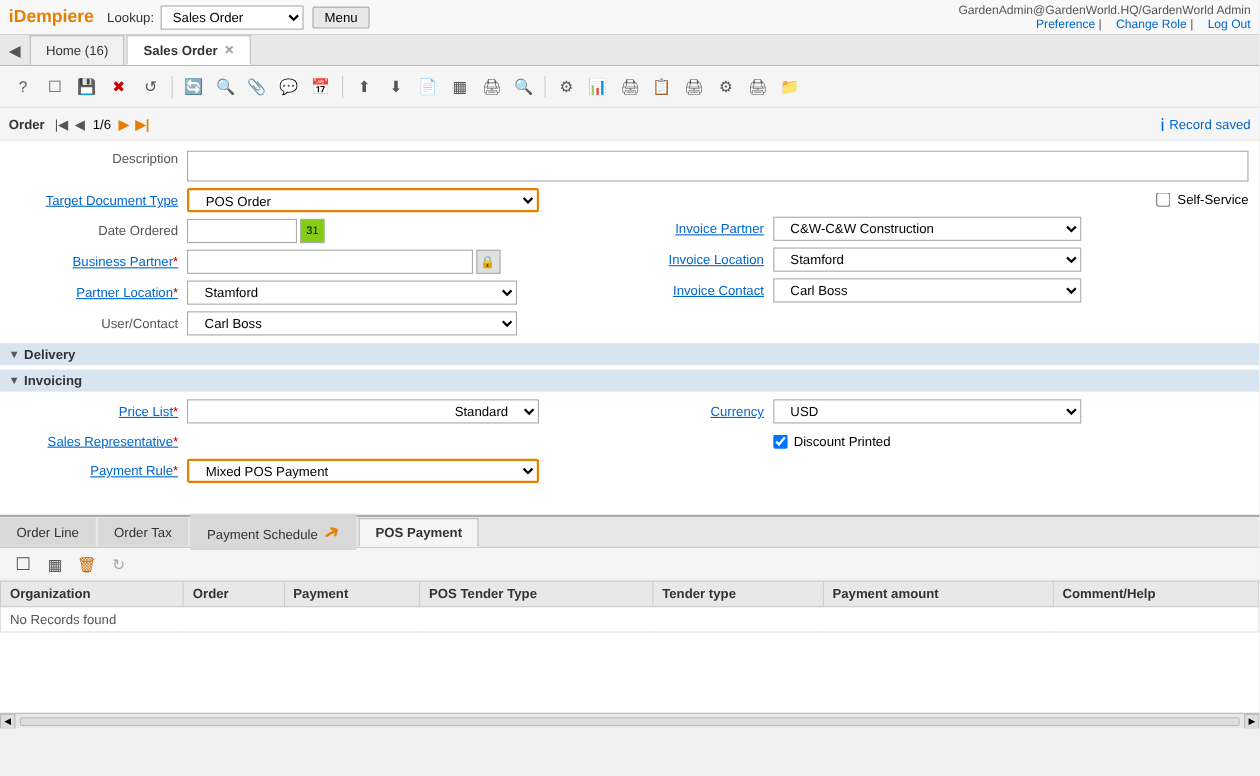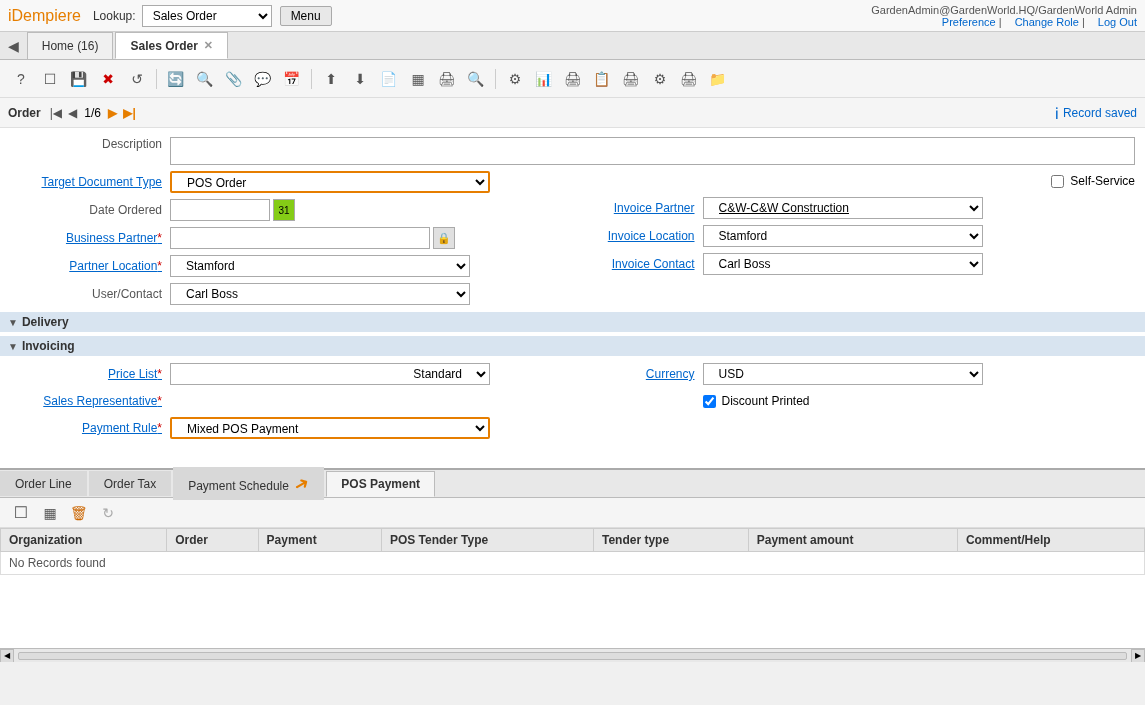--- a/index.html
+++ b/index.html
@@ -9,21 +9,21 @@
     .top-header {
       background: #f8f8f8;
       border-bottom: 1px solid #ccc;
       display: flex;
       align-items: center;
       padding: 4px 8px;
       height: 32px;
     }
     .app-logo {
       font-size: 16px;
-      font-weight: normal;
+      font-weight: bold;
       color: #e67e00;
       margin-right: 12px;
     }
     .lookup-label { font-size: 12px; color: #333; margin-right: 6px; }
     .lookup-select {
       border: 1px solid #aaa;
       background: white;
       padding: 2px 6px;
       font-size: 12px;
       width: 130px;
@@ -452,21 +452,21 @@
       <div class="form-row">
         <span style="flex:1;"></span>
         <div class="checkbox-row">
           <input type="checkbox" style="">
           <span>Self-Service</span>
         </div>
       </div>
 
       <div class="form-row">
         <span class="form-label" style="min-width:130px;">Invoice Partner</span>
-        <select class="form-select" style="width:280px;text-decoration:underline;">
+        <select class="form-select" style="width:280px;">
           <option>C&amp;W-C&amp;W Construction</option>
         </select>
       </div>
 
       <div class="form-row">
         <span class="form-label" style="min-width:130px;">Invoice Location</span>
         <select class="form-select" style="width:280px;">
           <option>Stamford</option>
         </select>
       </div>

